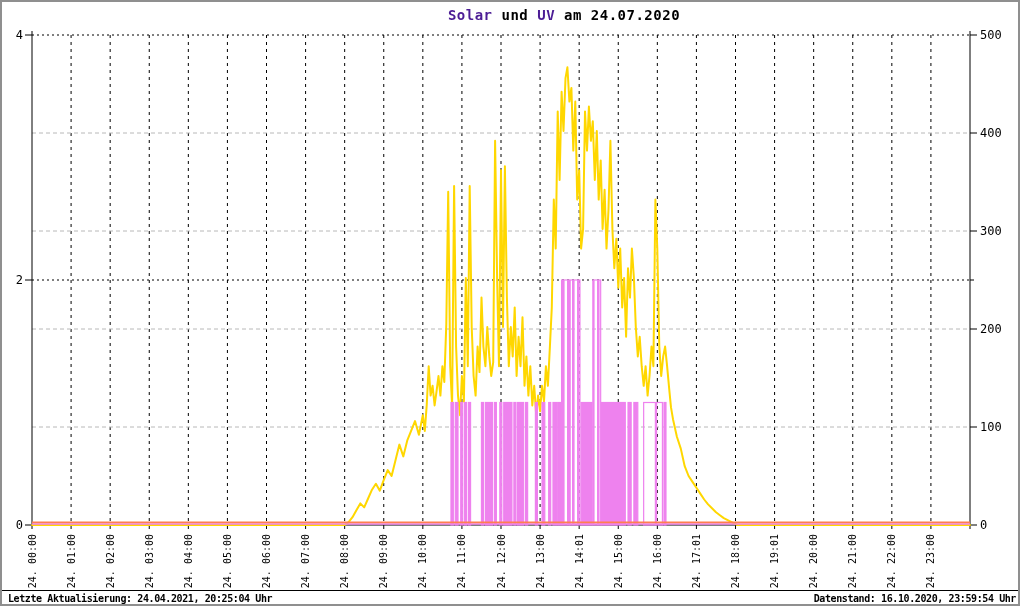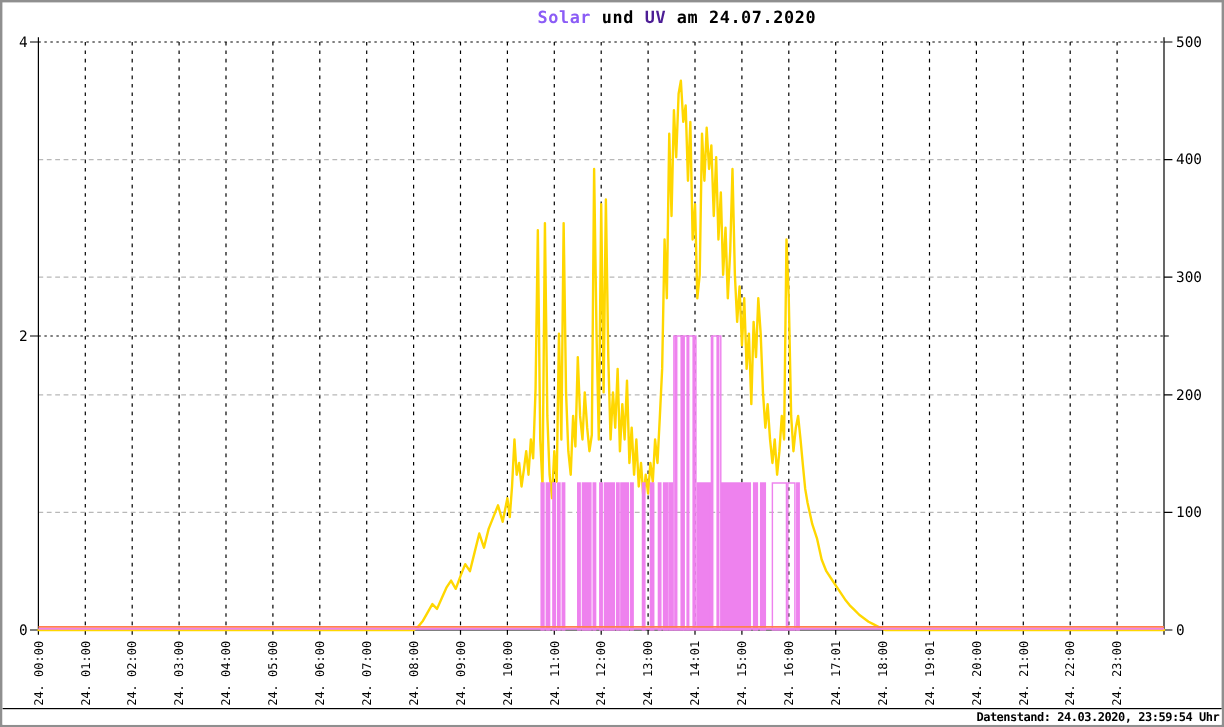--- a/index.html
+++ b/index.html
@@ -16,21 +16,21 @@
     position:absolute;top:0;left:0;width:1020px;height:26px;
     box-sizing:border-box;
     padding-left:104px;            
     text-align:center;
     font-size:14px;font-weight:bold;
     line-height:26px;
     letter-spacing:0.5px;
     white-space:pre;
     color:#000;
   }
-  #title-bar .t-solar{color:#8b5cf6;}
+  #title-bar .t-solar{color:#4c1d95;}
   #title-bar .t-uv{color:#4c1d95;}
   #chart-svg{position:absolute;top:0;left:0;}
   #footer-bar{
     position:absolute;left:0;top:588px;width:1020px;height:16px;
     box-sizing:border-box;
     border-top:1px solid #000;
     background:#fff;
     font-size:10px;font-weight:bold;
     letter-spacing:-0.4px;
     line-height:15px;
@@ -187,16 +187,17 @@
         <rect x="631.8833333333333" y="400.5" width="3.908333333333303" height="122.5" stroke="#EE82EE" stroke-width="1.2" fill="#EE82EE"></rect>
         <rect x="641.6541666666667" y="400.5" width="11.724999999999909" height="122.5" stroke="#EE82EE" stroke-width="1.2" fill="none"></rect>
         <rect x="654.5516666666666" y="400.5" width="5.8624999999999545" height="122.5" stroke="#EE82EE" stroke-width="1.2" fill="none"></rect>
         <rect x="661.9775000000001" y="400.5" width="2" height="122.5" stroke="#EE82EE" stroke-width="1.2" fill="#EE82EE"></rect>
         <line x1="30" y1="522" x2="968" y2="522" stroke="#EE82EE" stroke-width="1.6"></line>
       </g>
       <line x1="30" y1="520.4" x2="968" y2="520.4" stroke="#FF7F50" stroke-width="1.6"></line>
     </svg>
 
   <div id="footer-bar">
-    <span class="f-right">Datenstand: 24.03.2020, 23:59:54 Uhr</span>
+    <span class="f-left">Letzte Aktualisierung: 24.04.2021, 20:25:04 Uhr</span>
+    <span class="f-right">Datenstand: 16.10.2020, 23:59:54 Uhr</span>
   </div>
 
 </div>
 
 </body></html>

